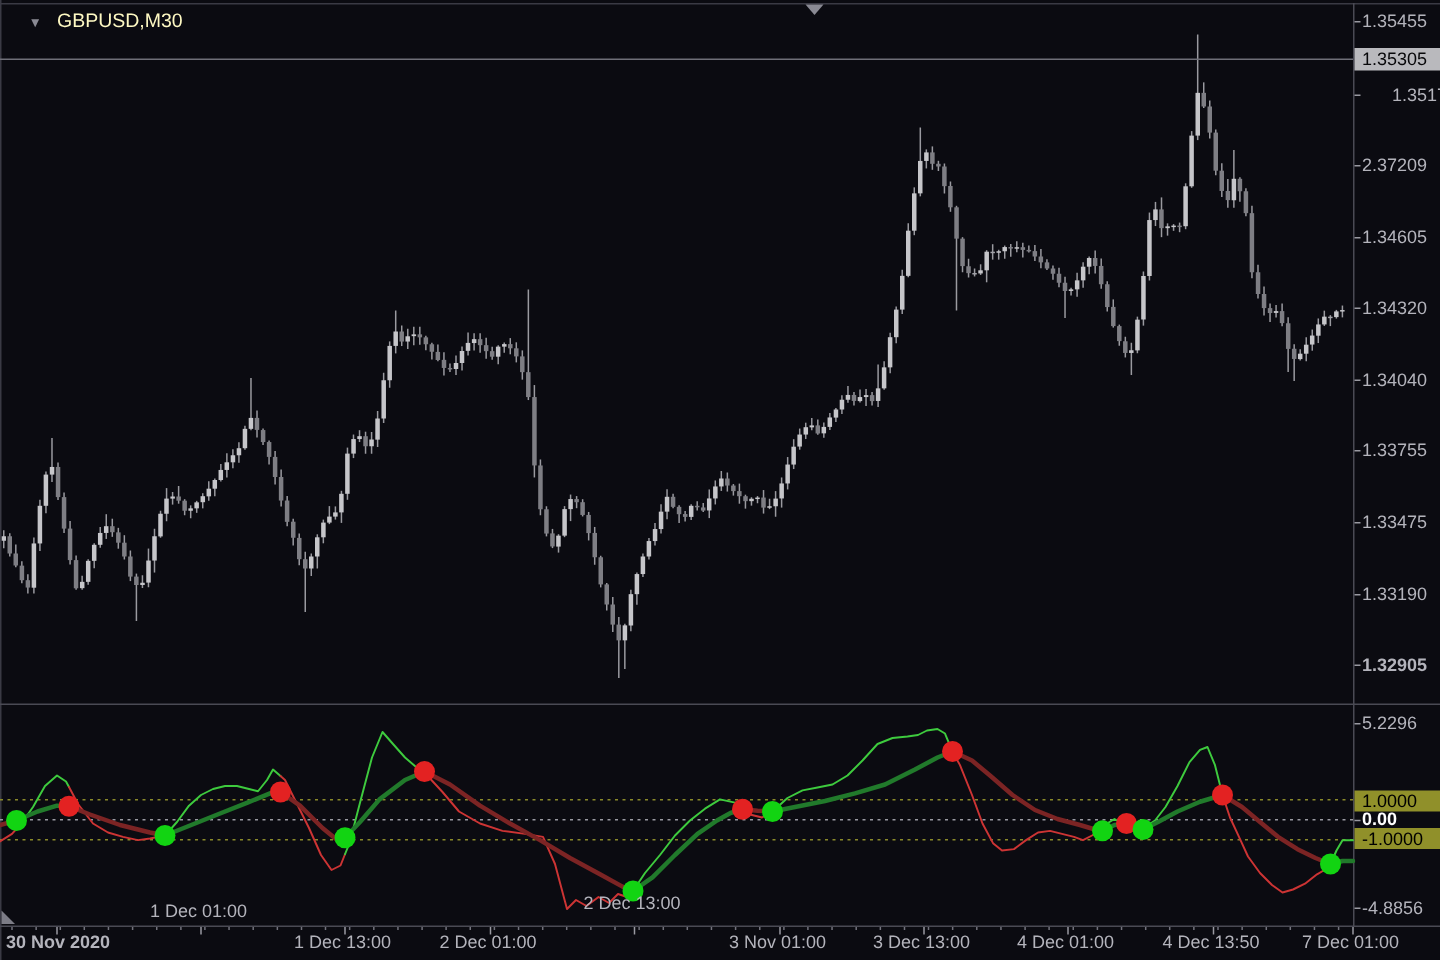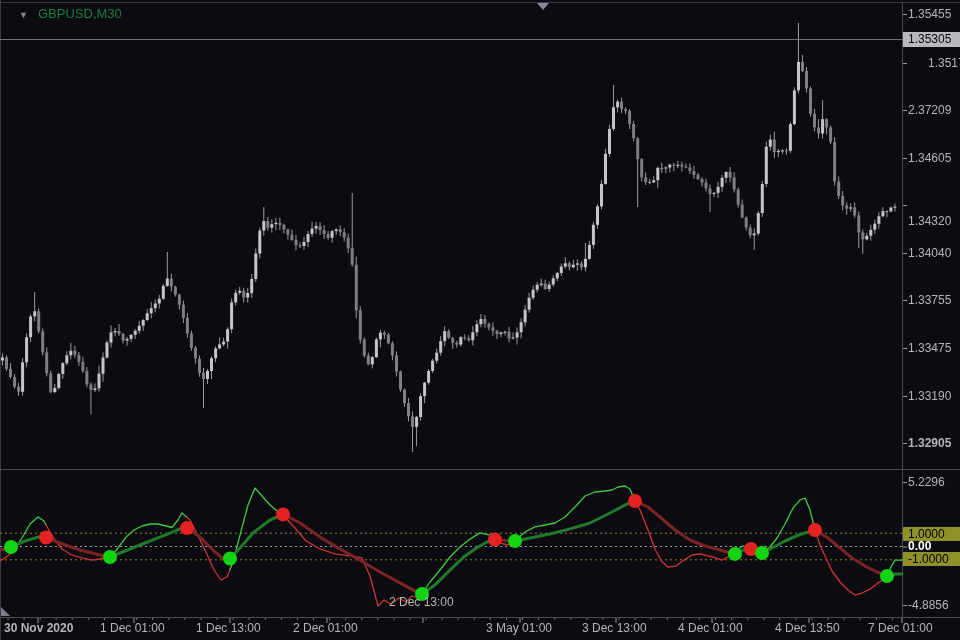--- a/index.html
+++ b/index.html
@@ -1,20 +1,20 @@
 <!DOCTYPE html>
 <html><head>
 <meta charset="utf-8">
 <style>
   html,body{margin:0;padding:0;background:#000;}
   .screen{position:relative;width:960px;height:640px;background:#0b0b11;overflow:hidden;
           font-family:"Liberation Sans",sans-serif;}
   svg{position:absolute;left:0;top:0;}
   .lbl{position:absolute;font-size:12px;color:#b4b4bc;white-space:nowrap;line-height:14px;}
-  .symbol{left:38px;top:7px;font-size:13px;color:#15803d;}
+  .symbol{left:38px;top:7px;font-size:13px;color:#fef9c3;}
   .dd{left:19px;top:8px;font-size:9px;color:#8a8a94;}
   .trixtitle{left:5px;top:474px;color:#c6c6cc;}
   .curprice{left:903px;top:32px;width:55px;background:#b9b9bd;color:#08080a;padding-left:5px;height:15px;}
   .ind-top{left:908px;top:475px;}
   .ind-bot{left:908px;top:598px;}
   .lvlbox{left:903px;width:55px;height:14px;background:#90902a;color:#000;padding-left:5px;}
   .zero{left:908px;top:539px;color:#fff;font-weight:bold;}
   .hot{cursor:pointer;}
 </style>
 </head>
@@ -623,31 +623,31 @@
 
   <span class="lbl ind-top">5.2296</span>
   <span class="lbl lvlbox" style="top:527px">1.0000</span>
   <span class="lbl zero">0.00</span>
   <span class="lbl lvlbox" style="top:552px">-1.0000</span>
   <span class="lbl ind-bot">-4.8856</span>
 <div class="lbl" style="left: 908px; top: 7px;">1.35455</div>
     <div class="lbl" style="left: 908px; top: 56px; margin-left: 20px;">1.35170</div>
     <div class="lbl" style="left: 908px; top: 103px;">2.37209</div>
     <div class="lbl" style="left: 908px; top: 151px;">1.34605</div>
-    <div class="lbl" style="left: 908px; top: 198px; margin-top: 16px;">1.34320</div>
+    <div class="lbl" style="left: 908px; top: 198px;">1.34320</div>
     <div class="lbl" style="left: 908px; top: 246px;">1.34040</div>
     <div class="lbl" style="left: 908px; top: 293px;">1.33755</div>
     <div class="lbl" style="left: 908px; top: 341px;">1.33475</div>
     <div class="lbl" style="left: 908px; top: 389px;">1.33190</div>
     <div class="lbl" style="left: 908px; top: 436px; font-weight: bold;">1.32905</div>
     <div class="lbl" style="left: 4px; top: 621px; font-weight: bold;">30 Nov 2020</div>
-    <div class="lbl" style="left: 100px; top: 621px;">1 Dec 01:00</div>
+    <div class="lbl" style="left: 100px; top: 600px;">1 Dec 01:00</div>
     <div class="lbl" style="left: 196px; top: 621px;">1 Dec 13:00</div>
     <div class="lbl" style="left: 293px; top: 621px;">2 Dec 01:00</div>
     <div class="lbl" style="left: 389px; top: 595px; text-align: center;">2 Dec 13:00</div>
-    <div class="lbl" style="left: 486px; top: 621px;">3 May 01:00</div>
+    <div class="lbl" style="left: 486px; top: 621px;">3 Nov 01:00</div>
     <div class="lbl" style="left: 582px; top: 621px;">3 Dec 13:00</div>
     <div class="lbl" style="left: 678px; top: 621px;">4 Dec 01:00</div>
     <div class="lbl" style="left: 775px; top: 621px;">4 Dec 13:50</div>
     <div class="lbl" style="left: 868px; top: 621px;">7 Dec 01:00</div>
     <div style="position: absolute; left: 903px; top: 2px; width: 57px; height: 615px;"></div>
     <div style="position: absolute; left: 0px; top: 618px; width: 960px; height: 22px;"></div>
   </div>
 
 </body></html>

